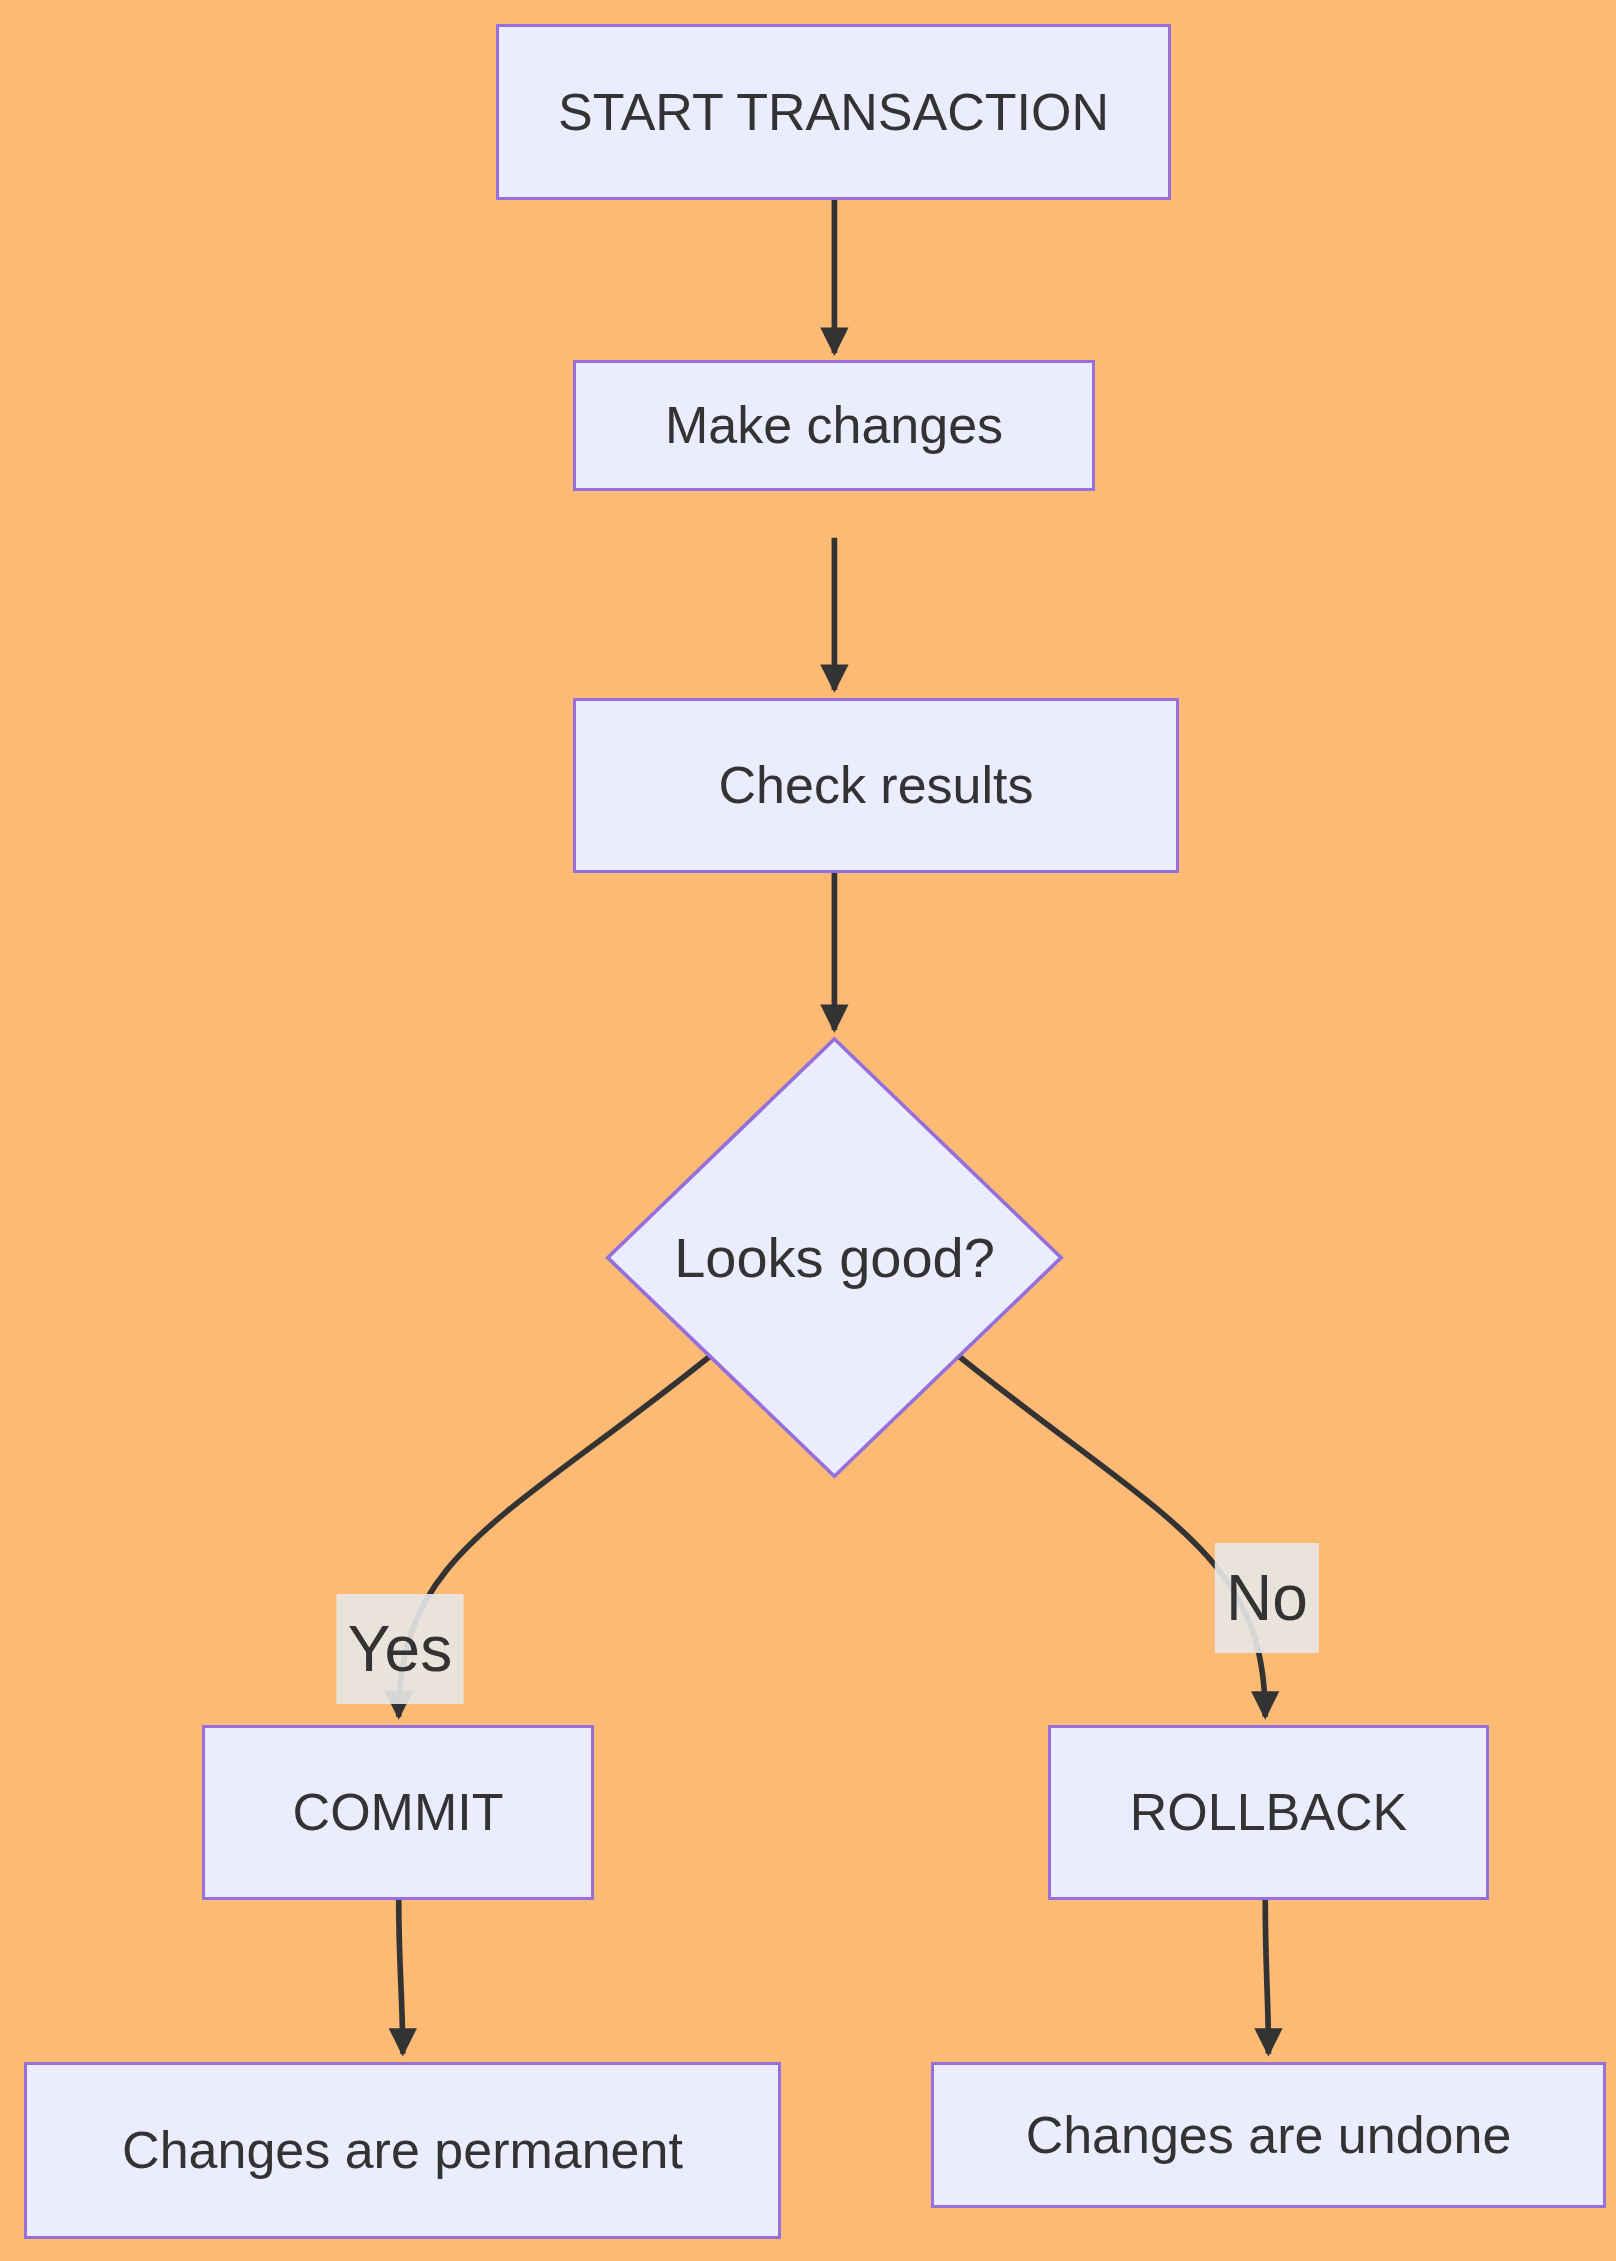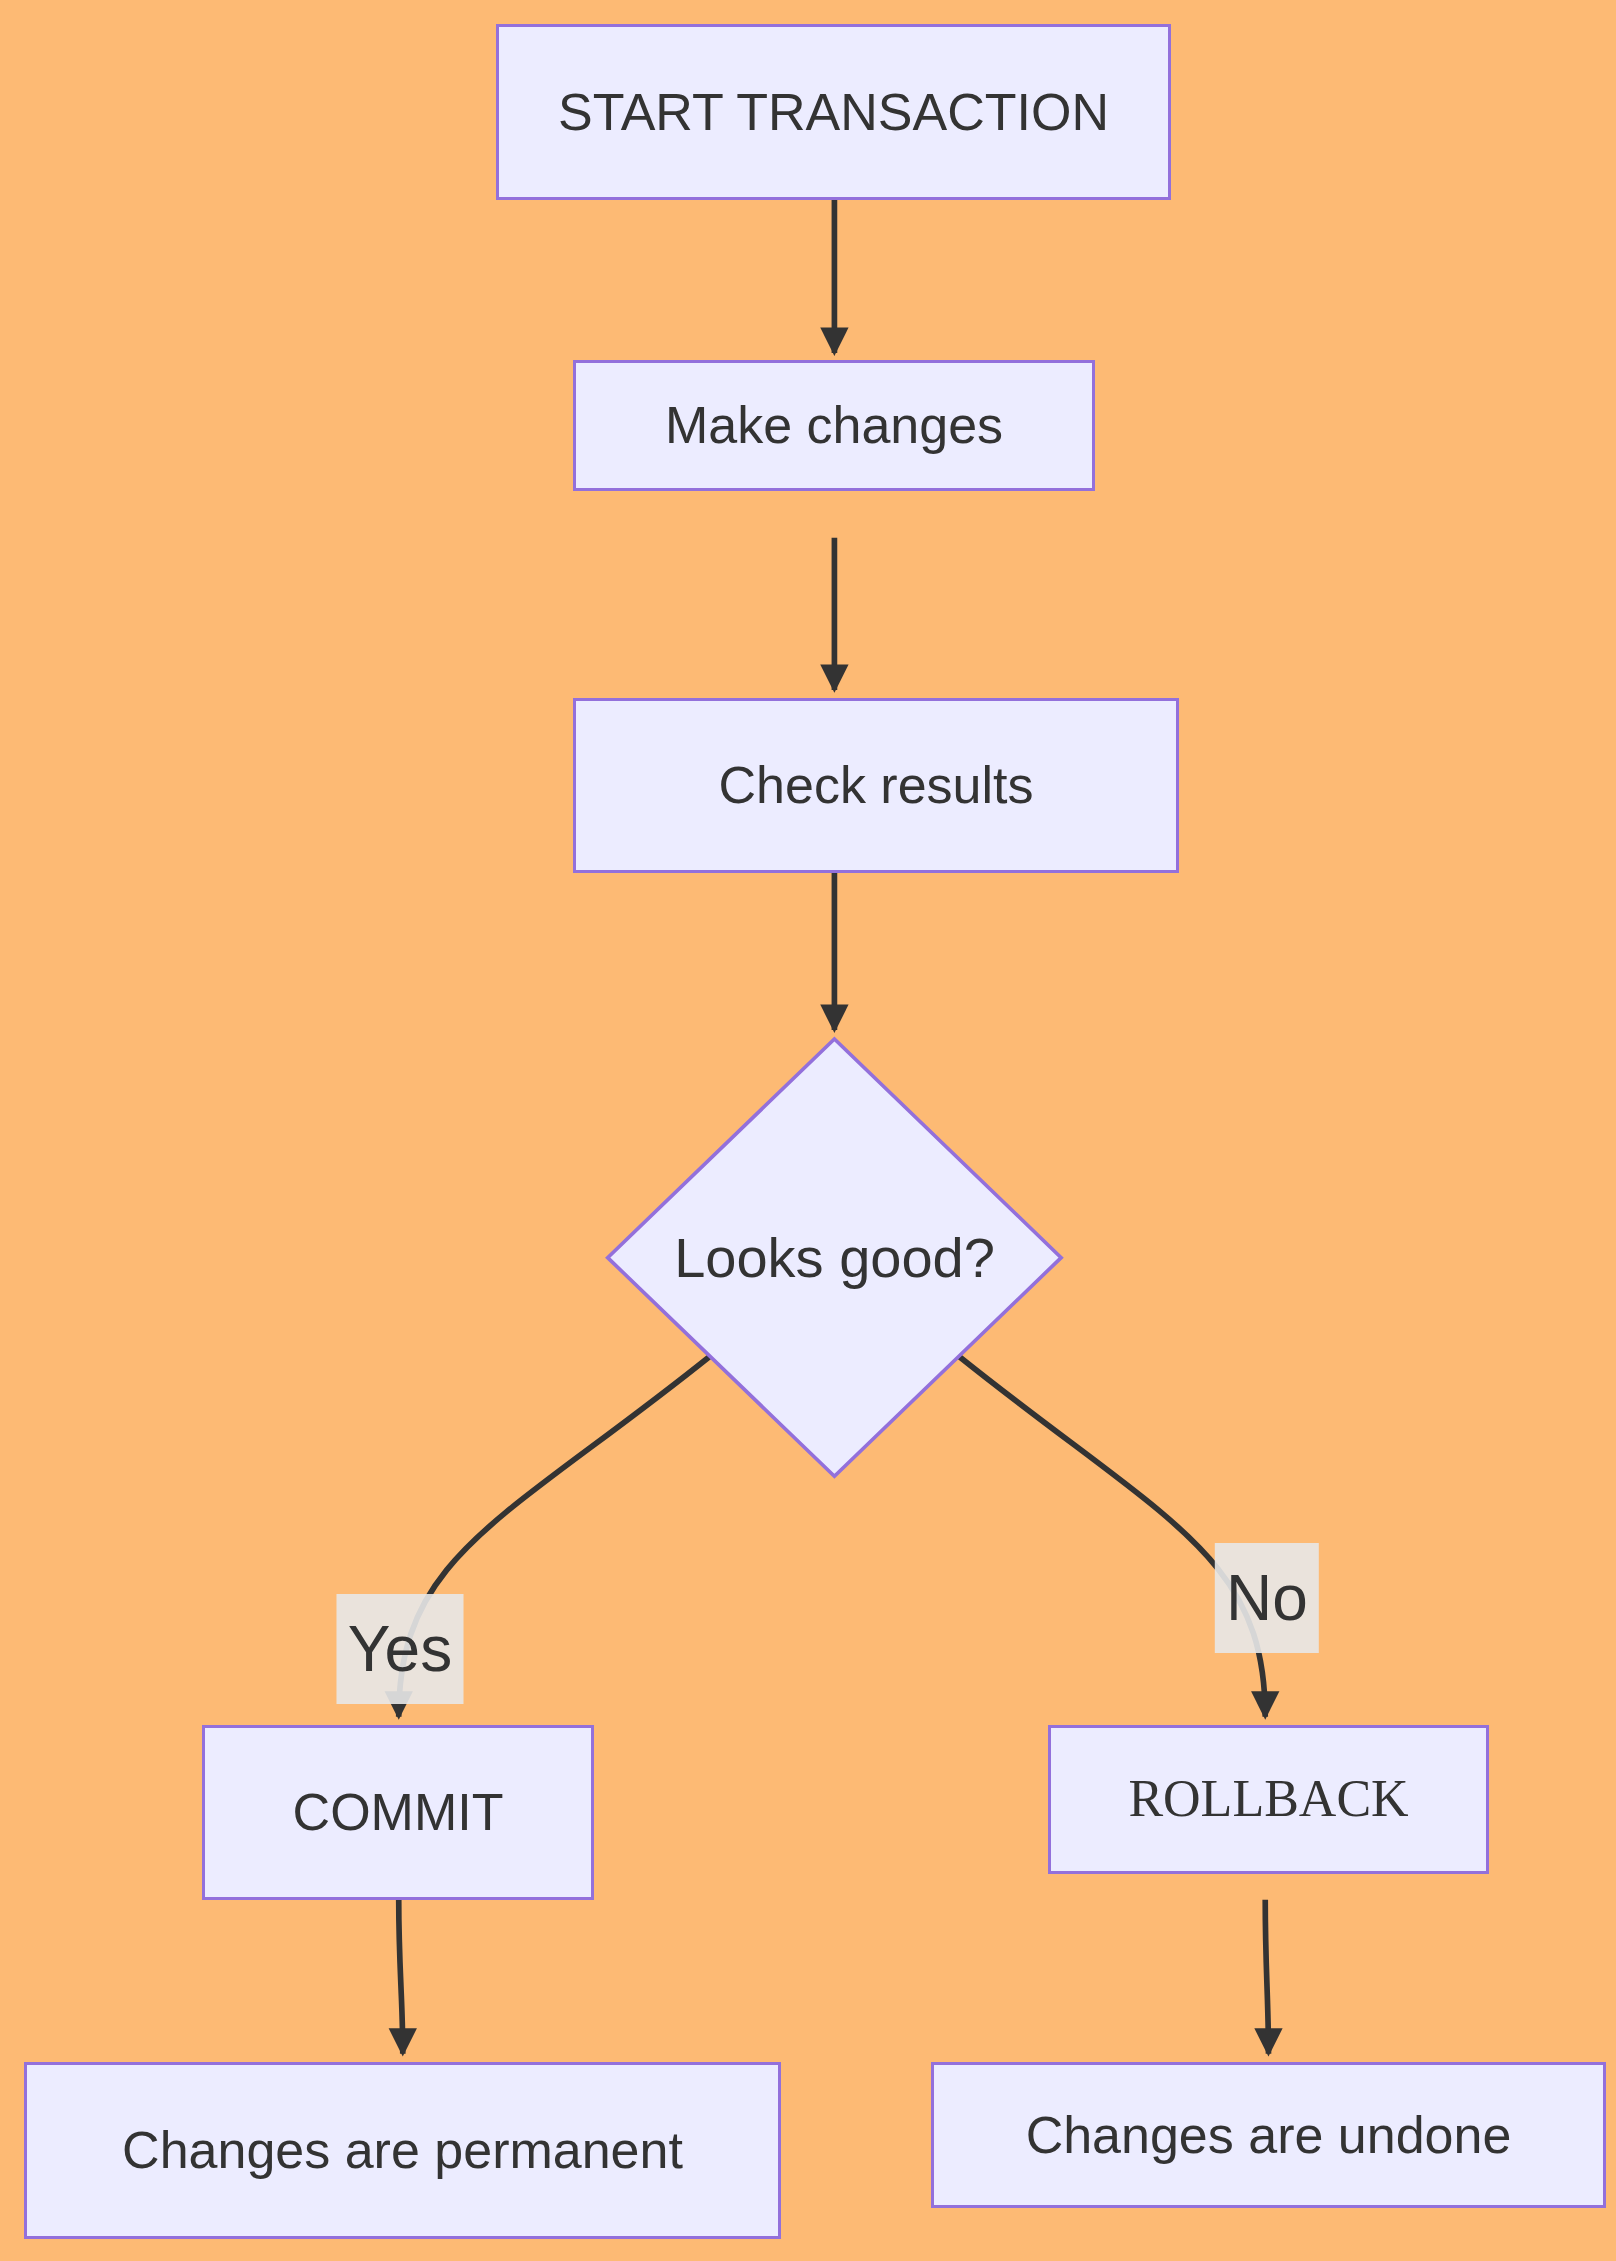--- a/index.html
+++ b/index.html
@@ -106,21 +106,21 @@
   </div>
 
   <div class="edge-label" style="left:400px; top:1649px;">Yes</div>
 
   <div class="edge-label" style="left:1267px; top:1598px;text-align:right;">No</div>
 
   <div class="node" style="left:202px; top:1725px; width:392px; height:175px;">
     <span>COMMIT</span>
   </div>
 
-  <div class="node" style="left:1048px; top:1725px; width:441px; height:149px;font-family:Liberation Serif, serif;">
+  <div class="node" style="left:1048px; top:1725px; width:441px; height:175px;">
     <span>ROLLBACK</span>
   </div>
 
   <div class="node" style="left:24px; top:2062px; width:757px; height:177px;">
     <span>Changes are permanent</span>
   </div>
 
   <div class="node" style="left:931px; top:2062px; width:675px; height:146px;">
     <span>Changes are undone</span>
   </div>

